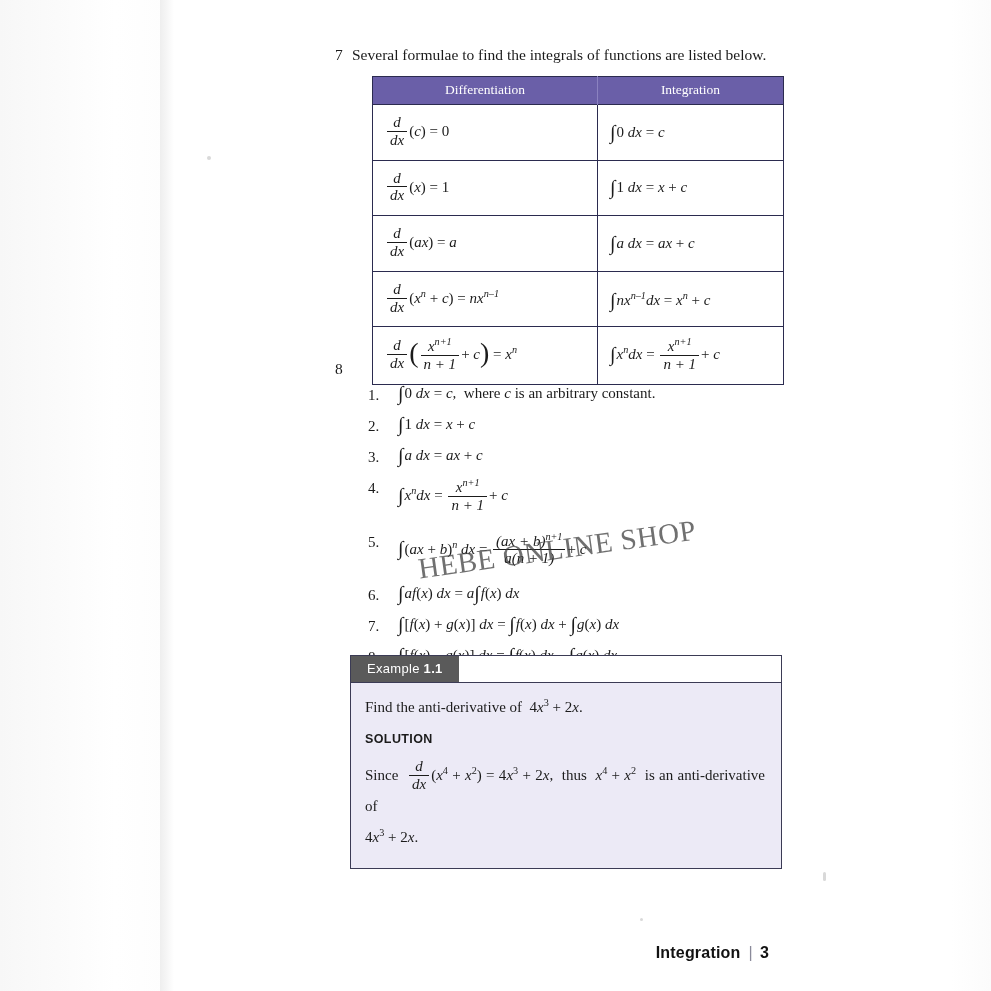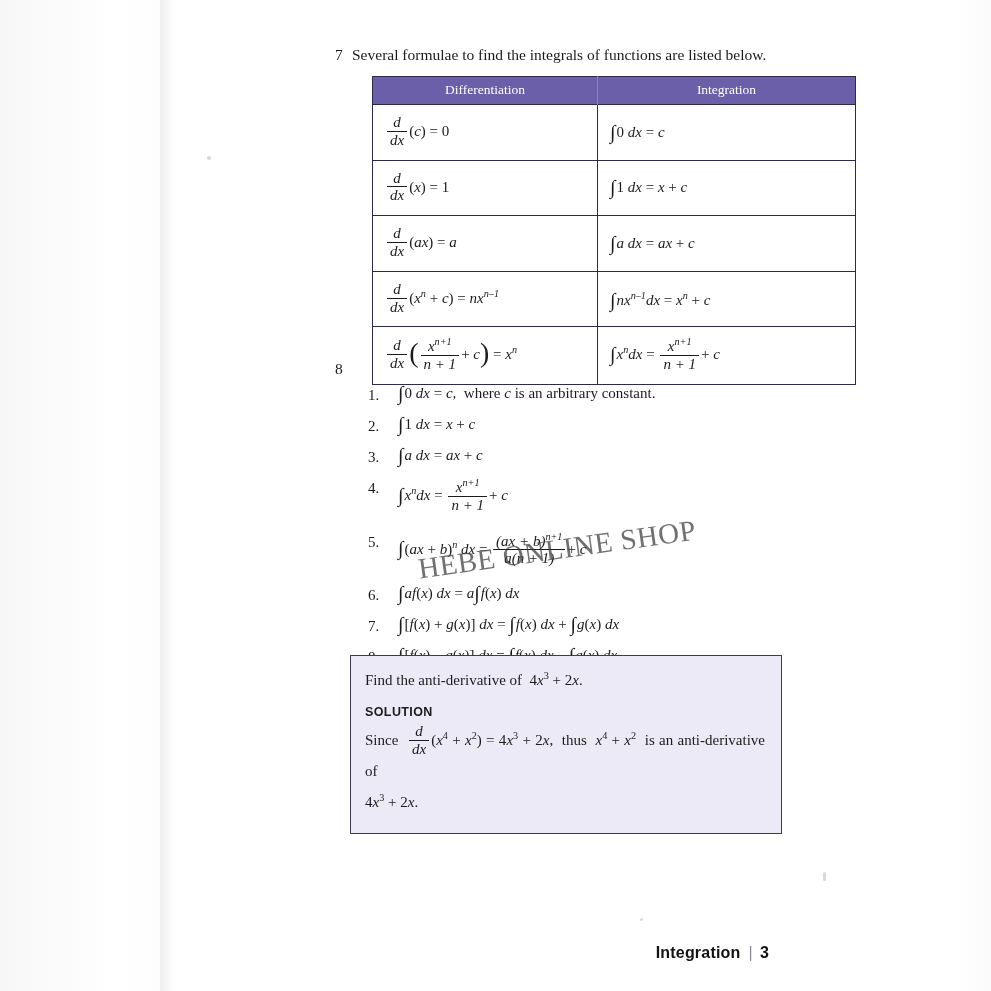--- a/index.html
+++ b/index.html
@@ -89,21 +89,21 @@
     position: absolute;
     left: -17px;
     top: 0;
   }
 
   
   .table {
     position: absolute;
     left: 372px;
     top: 76px;
-    width: 484px;
+    width: 412px;
     border: 1px solid #2b2b4f;
     border-collapse: collapse;
     background: #ffffff;
   }
   .table th {
     background: #6a5fa8;
     color: #ffffff;
     font-weight: normal;
     font-size: 13.5px;
     padding: 5px 0 6px 0;
@@ -195,21 +195,21 @@
   .example-body {
     padding: 12px 14px 12px 14px;
     font-size: 15px;
     line-height: 1.6;
   }
   .solution-label {
     font-family: "Liberation Sans", sans-serif;
     font-weight: bold;
     font-size: 12.5px;
     letter-spacing: 0.4px;
-    margin: 10px 0 2px 0;
+    margin: 10px 0 10px 0;
   }
   .example-body p { margin: 0 2px 7px 0; }
   .justify { text-align: justify; }
 
   
   .footer {
     position: absolute;
     right: 222px;
     bottom: 29px;
     font-family: "Liberation Sans", sans-serif;
@@ -361,20 +361,26 @@
       <span class="rbody">
         <span class="intsym">∫</span>[<span class="it">f</span>(<span class="it">x</span>) – <span class="it">g</span>(<span class="it">x</span>)] <span class="it">dx</span> = <span class="intsym">∫</span><span class="it">f</span>(<span class="it">x</span>) <span class="it">dx</span> – <span class="intsym">∫</span><span class="it">g</span>(<span class="it">x</span>) <span class="it">dx</span>
       </span>
     </div>
 
   </div>
 
   <div class="watermark">HEBE ONLINE SHOP</div>
 
   <div class="example-box">
+    <div class="example-head-row">
+      <span class="example-tab">
+        <span>Example</span>
+        <b>1.1</b>
+      </span>
+    </div>
     <div class="example-body">
       <p>
         Find the anti-derivative of&nbsp; 4<span class="it">x</span><sup>3</sup> + 2<span class="it">x</span>.
       </p>
       <div class="solution-label">SOLUTION</div>
       <p class="justify">
         Since&nbsp; <span class="frac"><span class="num it">d</span><span class="den it">dx</span></span>(<span class="it">x</span><sup>4</sup> + <span class="it">x</span><sup>2</sup>) = 4<span class="it">x</span><sup>3</sup> + 2<span class="it">x</span>,&nbsp; thus&nbsp; <span class="it">x</span><sup>4</sup> + <span class="it">x</span><sup>2</sup>&nbsp; is an anti-derivative of
       </p>
       <p>
         4<span class="it">x</span><sup>3</sup> + 2<span class="it">x</span>.

